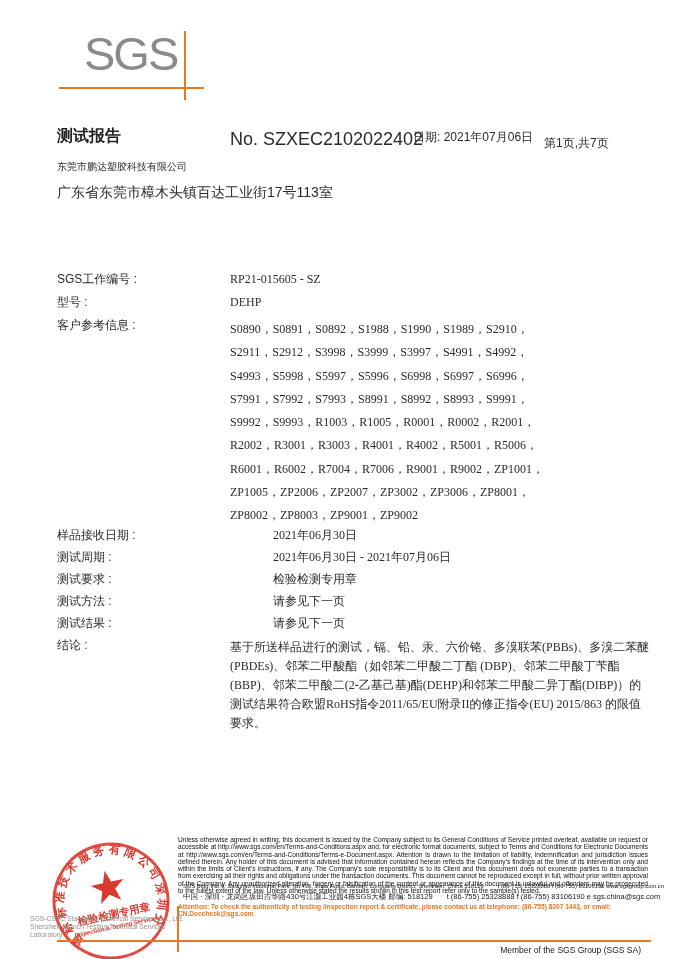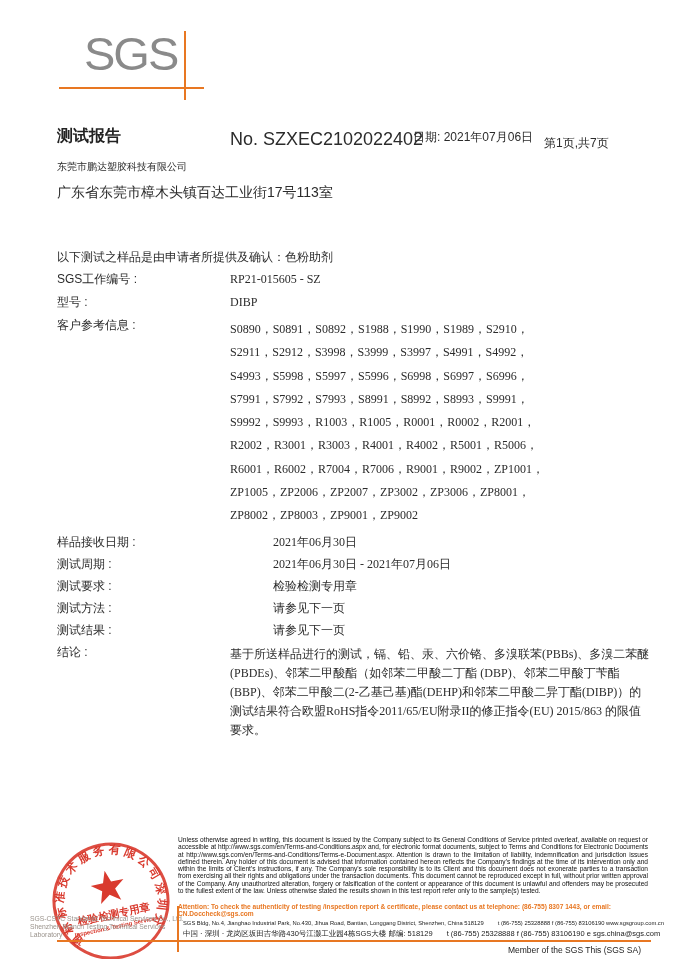--- a/index.html
+++ b/index.html
@@ -23,27 +23,27 @@
   .addr{position:absolute;left:57px;top:184px;font-size:14px;}
 
   .intro{position:absolute;left:57px;top:249px;font-size:12px;}
 
   .fields{position:absolute;left:57px;top:272px;width:595px;}
   .frow{display:flex;margin-bottom:8px;}
   .frow .lbl{width:173px;flex:0 0 173px;font-size:12px;line-height:15px;}
   .frow .val{flex:1;font-size:12px;line-height:15px;font-family:Liberation Serif, serif;}
   .frow.tight{margin-bottom:7px;gap:43px;}
   .reflist .rline{font-size:12px;line-height:23.3px;}
-  .frow.listrow{margin-bottom:7px;justify-content:flex-end;}
+  .frow.listrow{margin-bottom:0;justify-content:flex-end;}
   .frow .para{width:424px;line-height:19px;}
 
   
   .legal{position:absolute;left:178px;top:836px;width:470px;font-size:6.6px;line-height:7.3px;color:#111;text-align:justify;}
   .attention{position:absolute;left:178px;top:903px;width:470px;font-size:6.6px;line-height:7.3px;font-weight:bold;color:#e87722;}
-  .addrblock{position:absolute;left:183px;top:919px;width:465px;}
+  .addrblock{position:absolute;left:183px;top:882px;width:465px;}
   .addr-en{font-size:5.8px;color:#222;line-height:9px;white-space:nowrap;}
   .addr-cn{font-size:7.5px;color:#222;line-height:11px;white-space:nowrap;}
   .addr-gap{display:inline-block;width:14px;}
   .foot-vline{position:absolute;left:177px;top:906px;width:2px;height:46px;background:#e87722;}
   .foot-hline{position:absolute;left:57px;top:940px;right:26px;height:2px;background:#e87722;}
   .member{position:absolute;right:36px;top:945px;font-size:8.5px;color:#222;}
 
   .stamp{position:absolute;left:48px;top:838px;width:126px;height:126px;transform:rotate(-12deg);}
   .stamp-co{position:absolute;left:30px;top:915px;width:165px;font-size:6.8px;line-height:8px;color:#9a938c;}
 </style>
@@ -61,30 +61,29 @@
   <div class="hdr">
     <span class="title">测试报告</span>
     <span class="no">No. SZXEC2102022402</span>
     <span class="date">日期: 2021年07月06日</span>
     <span class="pg">第1页,共7页</span>
   </div>
 
   <div class="company">东莞市鹏达塑胶科技有限公司</div>
   <div class="addr">广东省东莞市樟木头镇百达工业街17号113室</div>
 
-  <div class="intro">以下测试之样品是由申请者所提供及确认：色粉助剂</div>
 
   <div class="fields">
     <div class="frow">
       <div class="lbl">SGS工作编号 :</div>
       <div class="val">RP21-015605 - SZ</div>
     </div>
     <div class="frow">
       <div class="lbl">型号 :</div>
-      <div class="val">DIBP</div>
+      <div class="val">DEHP</div>
     </div>
     <div class="frow listrow">
       <div class="lbl">客户参考信息 :</div>
       <div class="val reflist">
         <div class="rline">S0890，S0891，S0892，S1988，S1990，S1989，S2910，</div>
         <div class="rline">S2911，S2912，S3998，S3999，S3997，S4991，S4992，</div>
         <div class="rline">S4993，S5998，S5997，S5996，S6998，S6997，S6996，</div>
         <div class="rline">S7991，S7992，S7993，S8991，S8992，S8993，S9991，</div>
         <div class="rline">S9992，S9993，R1003，R1005，R0001，R0002，R2001，</div>
         <div class="rline">R2002，R3001，R3003，R4001，R4002，R5001，R5006，</div>
@@ -143,15 +142,15 @@
   <div class="addrblock">
     <div class="addr-en">
       <span>SGS Bldg, No.4, Jianghao Industrial Park, No.430, Jihua Road, Bantian, Longgang District, Shenzhen, China 518129</span><span class="addr-gap"></span><span>t (86-755) 25328888   f (86-755) 83106190   www.sgsgroup.com.cn</span>
     </div>
     <div class="addr-cn">
       <span>中国 · 深圳 · 龙岗区坂田吉华路430号江灏工业园4栋SGS大楼    邮编: 518129</span><span class="addr-gap"></span><span>t (86-755) 25328888   f (86-755) 83106190   e sgs.china@sgs.com</span>
     </div>
   </div>
 
   <div class="foot-hline"></div>
-  <div class="member">Member of the SGS This (SGS SA)</div>
+  <div class="member">Member of the SGS Group (SGS SA)</div>
 
 </div>
 
 </body></html>

